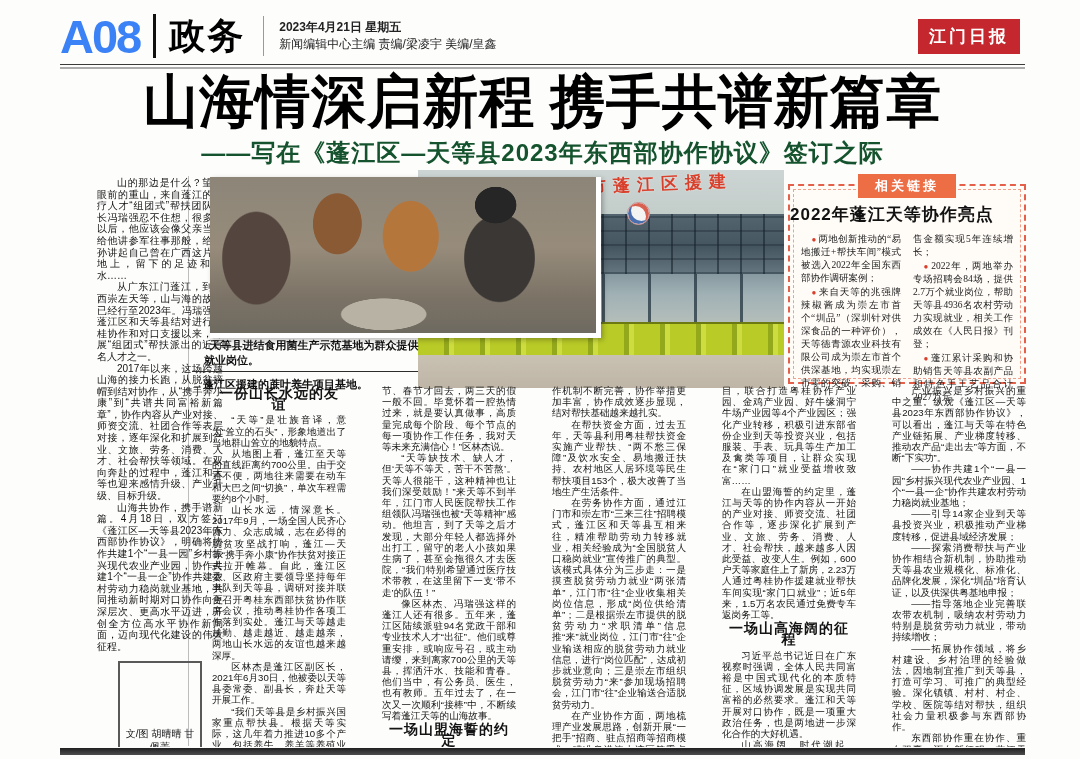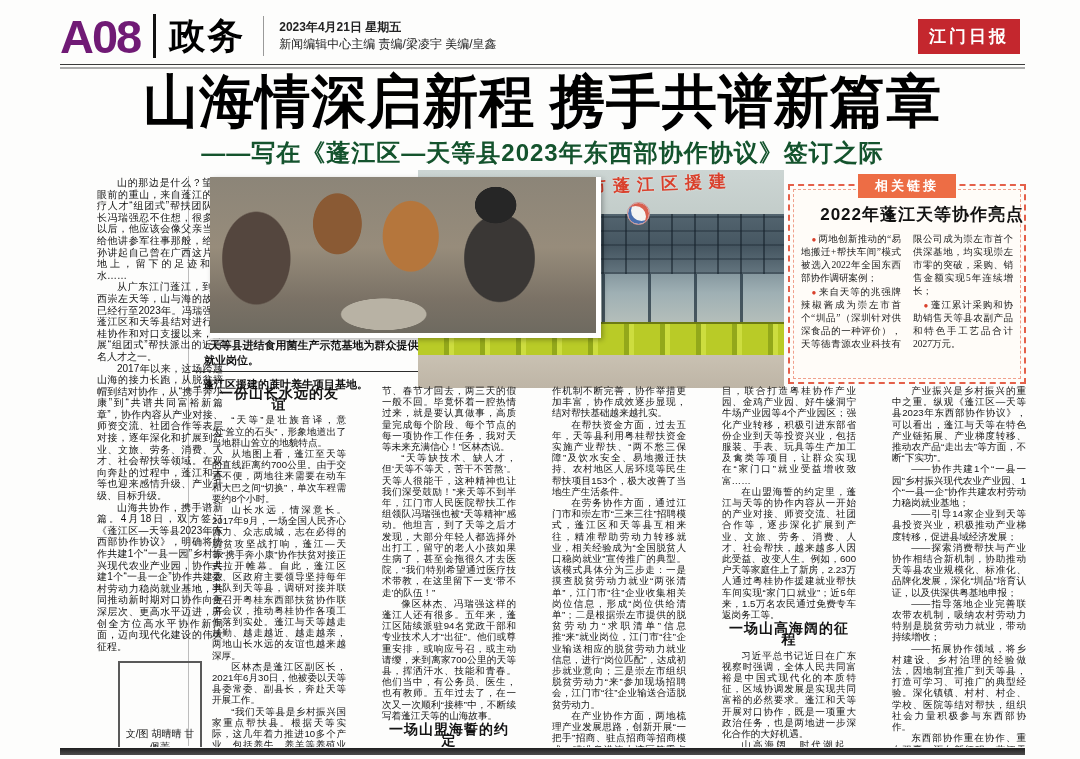--- a/index.html
+++ b/index.html
@@ -1,21 +1,21 @@
 <!DOCTYPE html>
 <html><head>
 <meta charset="utf-8">
 <style>
   html,body{margin:0;padding:0;background:#e9e9e9;}
   .page{position:relative;width:1080px;height:759px;margin:0 auto;background:#fdfdfc;
         font-family:"Liberation Sans",sans-serif;color:#111;overflow:hidden;}
 
   
   .hdr{position:absolute;left:60px;top:10px;width:965px;height:52px;display:flex;align-items:center;}
-  .pgnum{font-size:47px;font-weight:700;color:#701a75;letter-spacing:-2px;line-height:1;}
+  .pgnum{font-size:47px;font-weight:700;color:#3b82f6;letter-spacing:-2px;line-height:1;}
   .vd1{width:3px;height:44px;background:#111;margin:0 13px 0 13px;}
   .secname{font-size:36px;font-weight:900;color:#000;letter-spacing:2px;line-height:1;}
   .vd2{width:1px;height:40px;background:#9a9a9a;margin:0 15px 0 18px;}
   .hmeta{font-size:12px;line-height:17px;color:#222;}
   .hmeta .d{font-weight:700;}
   .masthead{position:absolute;right:5px;top:9px;background:#c4272e;color:#fff;
             font-family:"Liberation Serif",serif;font-weight:700;font-size:17px;
             letter-spacing:3px;padding:6px 11px;}
   .hdr-rule1{position:absolute;left:60px;top:64px;width:965px;height:1px;background:#3a3a3a;}
   .hdr-rule2{position:absolute;left:60px;top:67px;width:965px;height:2px;background:#ababab;}
@@ -78,21 +78,21 @@
   .cap2{position:absolute;left:192px;top:377px;width:214px;font-size:11px;font-weight:700;
         color:#111;}
 
   
   .relbox{position:absolute;left:788px;top:184px;width:238px;height:200px;
           border:2px dashed #e4604a;background:#fffcf8;box-sizing:border-box;}
   .relbox .inner{position:absolute;inset:3px;border:1px dashed #f0a08c;}
   .rel-tab{position:absolute;top:-12px;left:50%;transform:translateX(-50%);background:#ed6d45;
            color:#fff;font-size:13px;font-weight:700;letter-spacing:3px;padding:3px 17px;
            white-space:nowrap;}
-  .rel-title{position:relative;text-align:right;font-size:17px;font-weight:900;
+  .rel-title{position:relative;text-align:left;font-size:17px;font-weight:900;
              letter-spacing:1px;margin:17px 0 7px;}
   .rel-body{position:relative;padding:0 11px;column-count:2;column-gap:12px;
             font-family:"Liberation Serif",serif;font-size:9.5px;line-height:13px;
             text-align:justify;color:#1a1a1a;}
   .rb-item{margin:0 0 1px;text-indent:1.1em;}
   .rb-item .dot{color:#d9402c;font-size:8px;margin-right:2px;}
 
   
   .bodywrap{position:absolute;left:196px;top:385px;width:830px;height:362px;
             display:flex;gap:20px;}
@@ -158,20 +158,21 @@
   <div class="cap-rule"></div>
   <div class="cap2">→蓬江区援建的蔗叶养牛项目基地。</div>
 
   <div class="relbox">
     <div class="inner"></div>
     <div class="rel-tab">相关链接</div>
     <div class="rel-title">2022年蓬江天等协作亮点</div>
     <div class="rel-body">
         <div class="rb-item"><span class="dot">●</span>两地创新推动的“易地搬迁+帮扶车间”模式被选入2022年全国东西部协作调研案例；</div>
         <div class="rb-item"><span class="dot">●</span>来自天等的兆强牌辣椒酱成为崇左市首个“圳品”（深圳针对供深食品的一种评价），天等德青源农业科技有限公司成为崇左市首个供深基地，均实现崇左市零的突破，采购、销售金额实现5年连续增长；</div>
+        <div class="rb-item"><span class="dot">●</span>2022年，两地举办专场招聘会84场，提供2.7万个就业岗位，帮助天等县4936名农村劳动力实现就业，相关工作成效在《人民日报》刊登；</div>
         <div class="rb-item"><span class="dot">●</span>蓬江累计采购和协助销售天等县农副产品和特色手工艺品合计2027万元。</div>
       </div>
   </div>
 
   <div class="bodywrap">
     <div class="col">
         <h3 class="sec-h">一份山长水远的友谊</h3>
         <p class="bp">“天等”是壮族音译，意为“耸立的石头”，形象地道出了当地群山耸立的地貌特点。</p>
         <p class="bp">从地图上看，蓬江至天等的直线距离约700公里。由于交通不便，两地往来需要在动车和大巴之间“切换”，单次车程需要约8个小时。</p>
         <p class="bp">山长水远，情深意长。2017年9月，一场全国人民齐心协力、众志成城，志在必得的脱贫攻坚战打响，蓬江—天等“携手奔小康”协作扶贫对接正式拉开帷幕。自此，蓬江区委、区政府主要领导坚持每年率队到天等县，调研对接并联合召开粤桂东西部扶贫协作联席会议，推动粤桂协作各项工作落到实处。蓬江与天等越走越勤、越走越近、越走越亲，两地山长水远的友谊也越来越深厚。</p>

